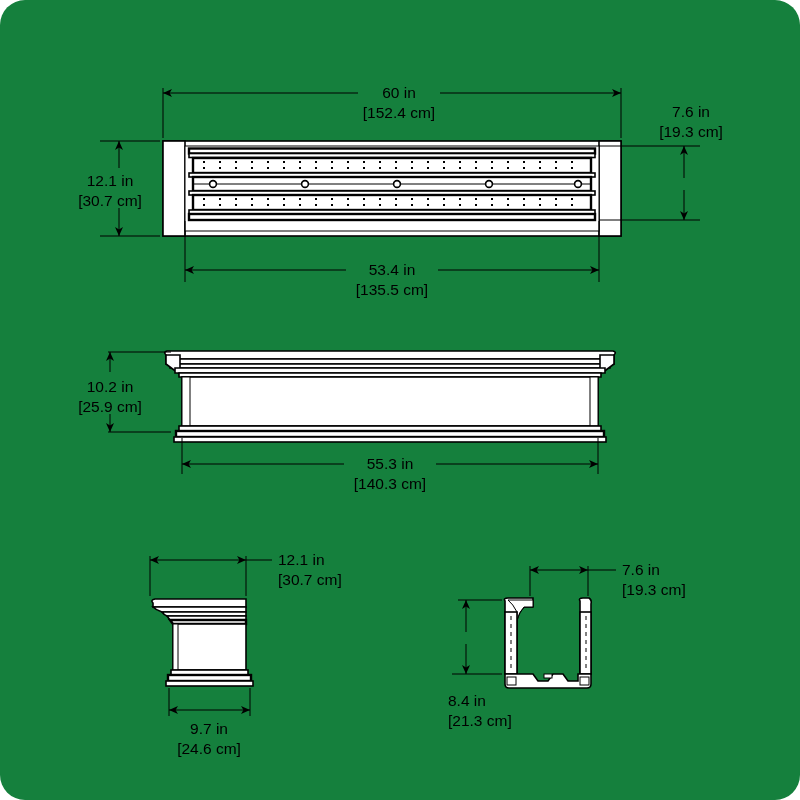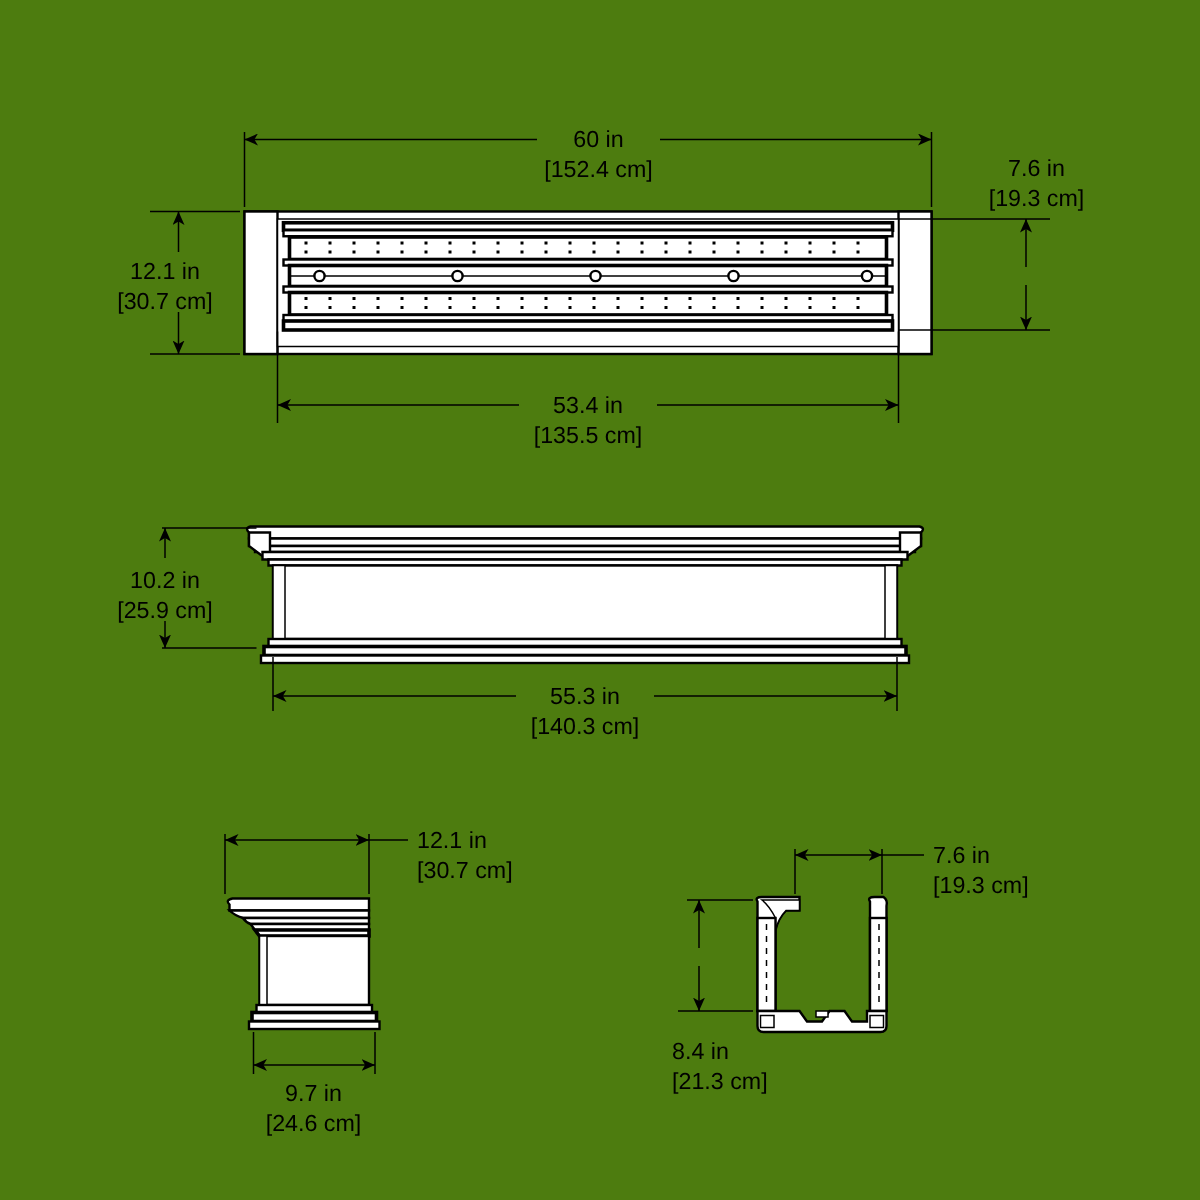--- a/index.html
+++ b/index.html
@@ -4,23 +4,24 @@
 <style>
   html, body {
     margin: 0;
     padding: 0;
     background: #ffffff;
   }
   #sheet {
     position: relative;
     width: 800px;
     height: 800px;
-    background: #4d7c0f;
+    background: #15803d;
     font-family: "Liberation Sans", sans-serif;
     overflow: hidden;
+    border-radius: 25px;
   }
   #sheet svg {
     position: absolute;
     left: 0;
     top: 0;
     width: 800px;
     height: 800px;
   }
   .dimtext {
     font-family: "Liberation Sans", sans-serif;

